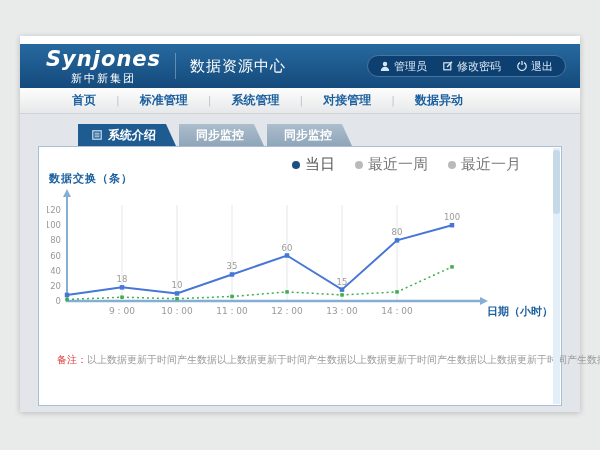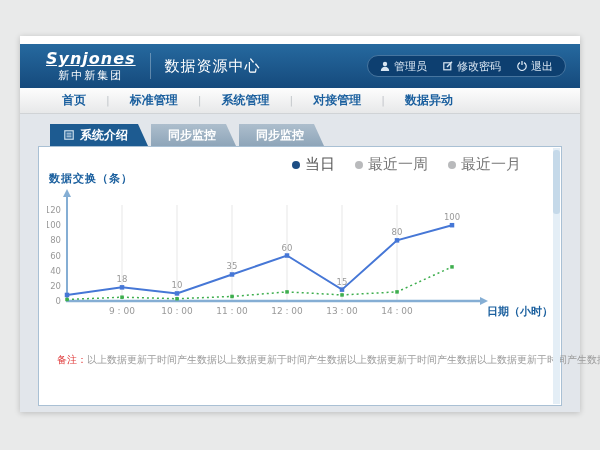--- a/index.html
+++ b/index.html
@@ -10,44 +10,44 @@
   }
   .card {
     position:absolute; left:20px; top:36px; width:560px; height:376px;
     background:#edeff1; box-shadow:0 1px 6px rgba(0,0,0,.2);
   }
   .top-strip { height:8px; background:#ffffff; }
 
   
   .header { height:44px; background:linear-gradient(#26699f,#154a7c); position:relative; display:flex; align-items:center; }
   .logo { margin-left:26px; color:#fff; text-align:center; line-height:1; }
-  .logo-name { font-size:16px; font-weight:bold; font-style:italic; letter-spacing:1px;text-decoration:underline; }
+  .logo-name { font-size:21px; font-weight:bold; font-style:italic; letter-spacing:1px; }
   .logo-sub { font-size:11px; font-weight:normal; letter-spacing:2px; margin-top:3px; }
   .app-title { color:#fff; font-size:15px; letter-spacing:1px; margin-left:14px; padding-left:14px; border-left:1px solid rgba(255,255,255,.3); line-height:26px; }
   .user-pill {
     position:absolute; right:14px; top:11px; height:22px; box-sizing:border-box;
     background:#0d3f70; border:1px solid #47759f; border-radius:11px;
     display:flex; align-items:center; padding:8px 12px; gap:16px;
   }
   .user-item { display:flex; align-items:center; gap:4px; color:#d9e6f2; font-size:11px; cursor:pointer; white-space:nowrap; }
   .user-item svg { display:block; }
 
   
-  .nav { height:25px; background:linear-gradient(#fdfdfd,#e7e8e9); border-bottom:1px solid #d0d3d6; display:flex; align-items:center; padding-left:22px; }
+  .nav { height:25px; background:linear-gradient(#fdfdfd,#e7e8e9); border-bottom:1px solid #d0d3d6; display:flex; align-items:center; padding-left:32px; }
   .nav-item { color:#1a5f9e; font-size:12px; font-weight:bold; padding:0 20px; cursor:pointer; }
   .nav-sep { color:#c3c7cb; font-size:11px; }
 
   
   .content { position:absolute; left:0; right:0; top:78px; bottom:0; background:#e2e6eb; padding:10px 18px 0; box-sizing:border-box; }
   .tabs { display:flex; height:22px; margin-left:12px; }
   .tab {
     position:relative; color:#fff; font-size:12px; font-weight:bold; line-height:22px;
     padding:0 20px 0 14px; cursor:pointer; white-space:nowrap;
     clip-path:polygon(0 0, calc(100% - 10px) 0, 100% 100%, 0 100%);
-    display:flex; align-items:center; gap:6px;
+    display:flex; align-items:center; gap:6px;margin-left:28px;
   }
   .tab.active { background:#1d5b91; z-index:3; }
   .tab.inactive { background:linear-gradient(#adbecd,#8ea5b9); margin-left:3px;padding-left:17px; }
   .tab .tab-icon { display:block; }
 
   .panel { position:relative; background:#fff; border:1px solid #a9c0d4; height:258px; box-sizing:content-box; }
 
   .scrollbar-track { position:absolute; top:1px; bottom:1px; right:1px; width:7px; background:#e4eef6; }
   .scrollbar-thumb { position:absolute; top:2px; left:0; width:7px; height:64px; background:#c5d9e9; border-radius:3px; }
 

